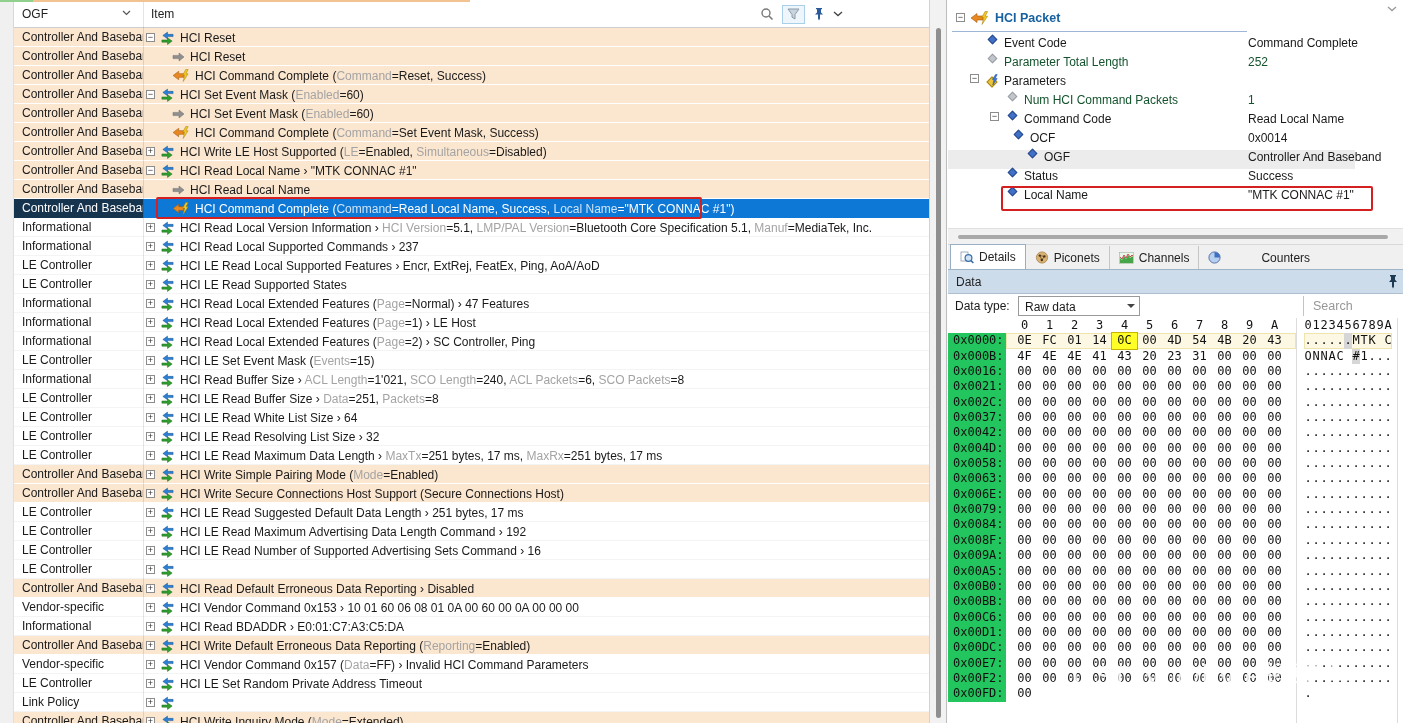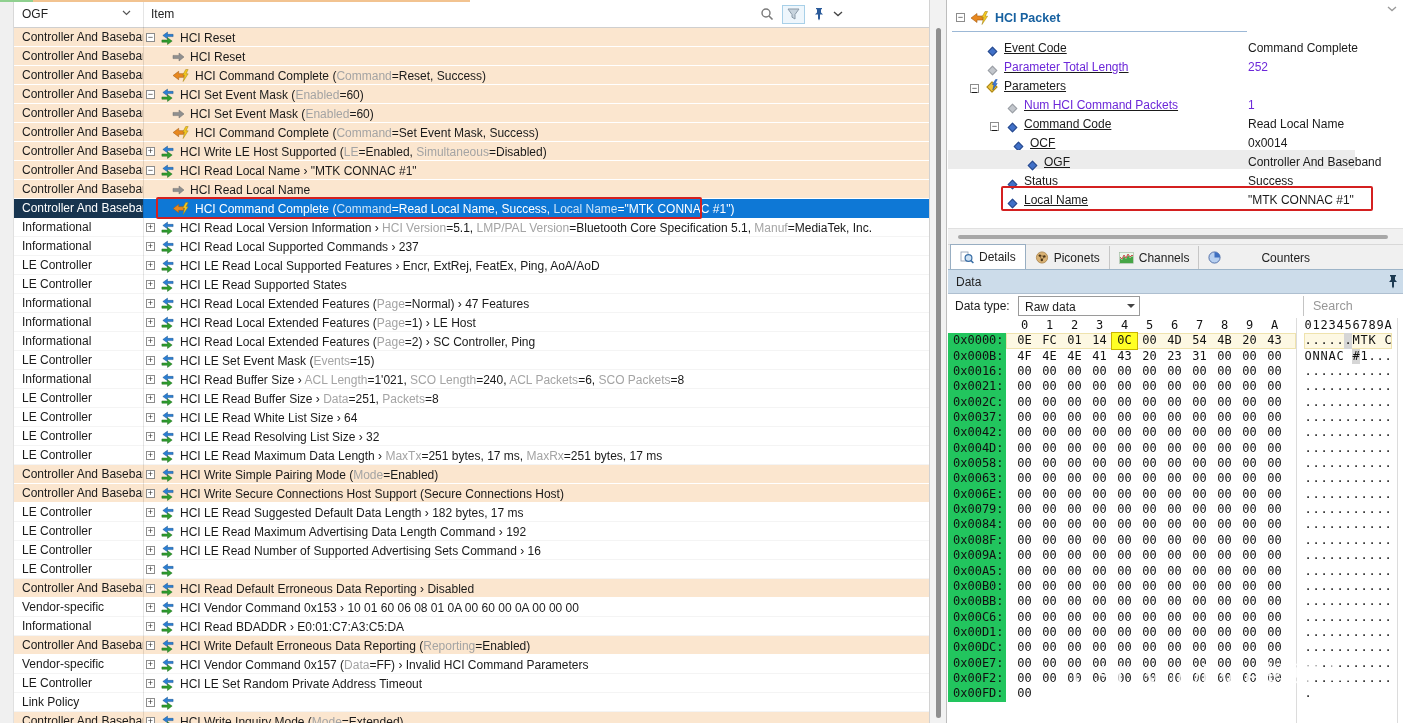--- a/index.html
+++ b/index.html
@@ -42,24 +42,24 @@
   
   #lp-vscroll { position:absolute; left:929px; top:0; width:18px; height:723px; background:#f2f2f2; border-left:1px solid #d2d2d2; border-right:1px solid #bdbdbd; }
   #lp-vscroll .thumb { position:absolute; left:6px; top:28px; width:5px; height:690px; background:#8f8f8f; border-radius:3px; }
 
   
   #right-panel { position:absolute; left:948px; top:0; width:455px; height:723px; background:#fff; }
   #tree { position:absolute; left:0; top:0; width:455px; height:228px; overflow:hidden; }
   .tree-title { position:absolute; left:8px; top:8px; display:flex; align-items:center; height:19px; }
   .tree-title .label { color:#1761a0; font-weight:bold; font-size:12.5px; margin-left:6px; }
   .tree-underline { position:absolute; left:4px; top:31px; width:295px; height:1px; background:#9cb8d6; }
-  .trow { position:absolute; left:0; width:407px; height:19px; display:flex; align-items:flex-end;text-decoration:underline; }
+  .trow { position:absolute; left:0; width:407px; height:19px; display:flex; align-items:flex-start; }
   .trow .label { white-space:nowrap; }
   .trow .value { position:absolute; left:300px; white-space:nowrap; }
-  .trow.gray .label, .trow.gray .value { color:#6d28d9; }
+  .trow.gray .label, .trow.gray .value { color:#14532d; }
   .trow.rowbg { background:#ececec; }
   .dia { width:7px; height:7px; background:#4070c8; border:1px solid #2a4a8a; transform:rotate(45deg); display:inline-block; }
   .dia.gray { background:#c2c6cc; border-color:#9a9ea4; }
   .icslot { width:16px; flex:none; display:inline-flex; justify-content:center; }
   .expslot { width:14px; flex:none; display:inline-flex; }
   .ic-params { position:relative; width:14px; height:14px; display:inline-block; }
   .ic-params .pd { position:absolute; left:3px; top:4px; width:8px; height:8px; background:#eec43a; border:1px solid #a8851c; transform:rotate(45deg); }
   .panel-collapse { position:absolute; right:6px; top:6px; }
 
   #tree-hscroll { position:absolute; left:0; top:228px; width:455px; height:16px; background:#f1f1f1; border-top:1px solid #e0e0e0; }
@@ -498,21 +498,21 @@
           <div class="gutter"></div>
           <div class="ogf">LE Controller</div>
           <div class="item">
             <span class="exp">+</span>
             <span class="lic">
               <svg width="15" height="14" viewBox="0 0 16 15">
                 <path d="M14 3.6 H8 V1.2 L3 4.8 L8 8.4 V6 H14 Z" fill="#2b7fd4" stroke="#1b4f86" stroke-width="0.5"></path>
                 <path d="M2 9.6 H8 V7.2 L13 10.8 L8 14.4 V12 H2 Z" fill="#2f9e2f" stroke="#1d671d" stroke-width="0.5"></path>
               </svg>
             </span>
-            <span><span class="seg">HCI LE Read Suggested Default Data Length › 182 bytes, 17 ms</span></span>
+            <span><span class="seg">HCI LE Read Suggested Default Data Length › 251 bytes, 17 ms</span></span>
           </div>
         </div>
         <div class="lrow bg-w">
           <div class="gutter"></div>
           <div class="ogf">LE Controller</div>
           <div class="item">
             <span class="exp">+</span>
             <span class="lic">
               <svg width="15" height="14" viewBox="0 0 16 15">
                 <path d="M14 3.6 H8 V1.2 L3 4.8 L8 8.4 V6 H14 Z" fill="#2b7fd4" stroke="#1b4f86" stroke-width="0.5"></path>

